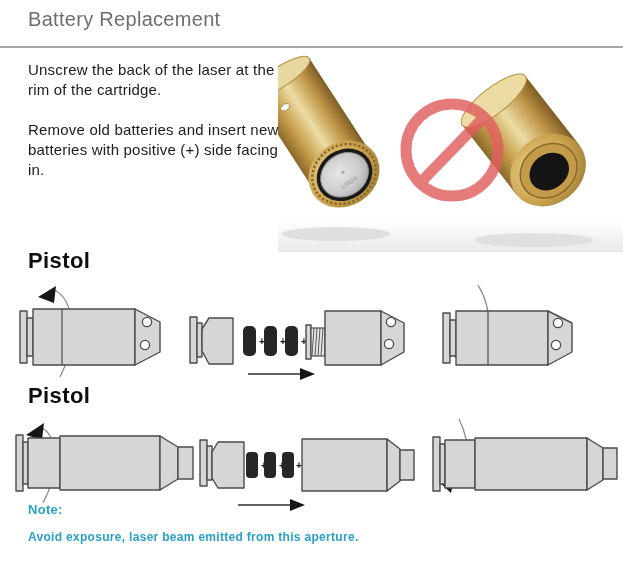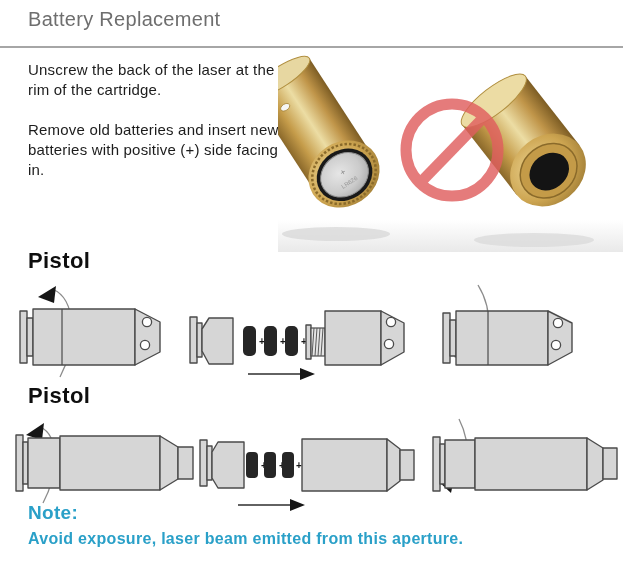--- a/index.html
+++ b/index.html
@@ -34,25 +34,25 @@
   .diag .hole{fill:#ffffff;stroke:#4b4b4b;stroke-width:1.3;}
   .diag .batt{fill:#262626;stroke:none;}
   .diag .rot{fill:none;stroke:#8c8c8c;stroke-width:1.3;}
   .diag .head{fill:#161616;stroke:none;}
   .diag .arrow-line{stroke:#2e2e2e;stroke-width:1.3;}
   .diag .thread{fill:#e4e4e4;stroke:#4b4b4b;stroke-width:1.2;}
   .diag .hatch{stroke:#5a5a5a;stroke-width:1;}
   .diag text.plus{font-family:"Liberation Sans",sans-serif;font-size:10px;font-weight:700;fill:#161616;}
   .note-label{
     position:absolute;left:28px;top:502px;margin:0;
-    font-size:19px;font-weight:700;color:#2aa0c8;letter-spacing:.3px;
+    font-size:13px;font-weight:700;color:#2aa0c8;letter-spacing:.3px;
   }
   .note-text{
     position:absolute;left:28px;top:530px;margin:0;
-    font-size:16px;font-weight:700;color:#2aa0c8;letter-spacing:.3px;
+    font-size:12px;font-weight:700;color:#2aa0c8;letter-spacing:.3px;
   }
 </style>
 </head>
 <body>
 
 <div class="page">
 
   <h1 class="page-title">Battery Replacement</h1>
   <div class="header-divider"></div>
 

